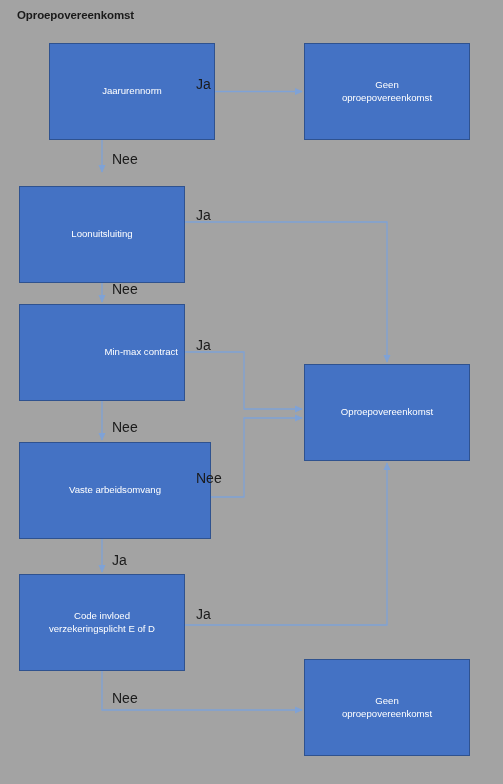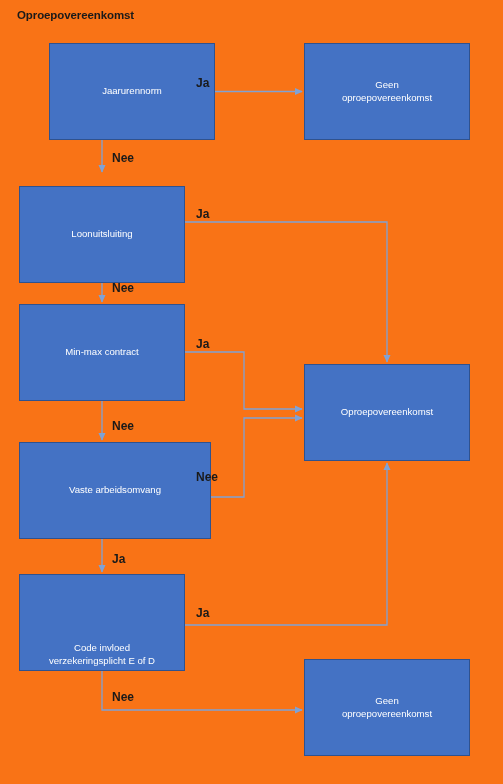--- a/index.html
+++ b/index.html
@@ -8,21 +8,21 @@
     padding: 0;
     background: #ffffff;
   }
   body {
     font-family: "Liberation Sans", sans-serif;
   }
   #canvas {
     position: relative;
     width: 503px;
     height: 784px;
-    background: #f97316;
+    background: #a3a3a3;
     overflow: hidden;
   }
   #flow-svg {
     position: absolute;
     left: 0;
     top: 0;
     width: 503px;
     height: 784px;
   }
   .chart-title {
@@ -48,23 +48,23 @@
     font-size: 9.6px;
     line-height: 1.35;
     padding: 2px 6px;
   }
   .node-label {
     display: block;
     width: 100%;
   }
   .edge-label {
     position: absolute;
-    font-size: 12px;
+    font-size: 14px;
     color: #1a1a1a;
-    font-weight: bold;
+    font-weight: normal;
     white-space: nowrap;
   }
 </style>
 </head>
 <body>
 
 <div id="canvas">
 
   <div class="chart-title">Oproepovereenkomst</div>
 
@@ -103,33 +103,33 @@
   </div>
 
   <div class="node" style="left:304px; top:43px; width:166px; height:97px;">
     <span class="node-label">Geen<br>oproepovereenkomst</span>
   </div>
 
   <div class="node" style="left:19px; top:186px; width:166px; height:97px;">
     <span class="node-label">Loonuitsluiting</span>
   </div>
 
-  <div class="node" style="left:19px; top:304px; width:166px; height:97px;">
+  <div class="node" style="left:19px; top:304px; width:166px; height:97px;text-align:right;">
     <span class="node-label">Min-max contract</span>
   </div>
 
   <div class="node" style="left:304px; top:364px; width:166px; height:97px;">
     <span class="node-label">Oproepovereenkomst</span>
   </div>
 
   <div class="node" style="left:19px; top:442px; width:192px; height:97px;">
     <span class="node-label">Vaste arbeidsomvang</span>
   </div>
 
-  <div class="node" style="left:19px; top:574px; width:166px; height:97px;align-items:flex-end;">
+  <div class="node" style="left:19px; top:574px; width:166px; height:97px;">
     <span class="node-label">Code invloed<br>verzekeringsplicht E of D</span>
   </div>
 
   <div class="node" style="left:304px; top:659px; width:166px; height:97px;">
     <span class="node-label">Geen<br>oproepovereenkomst</span>
   </div>
 
   <div class="edge-label" style="left:196px; top:76px;">Ja</div>
   <div class="edge-label" style="left:112px; top:151px;">Nee</div>
   <div class="edge-label" style="left:196px; top:207px;">Ja</div>

